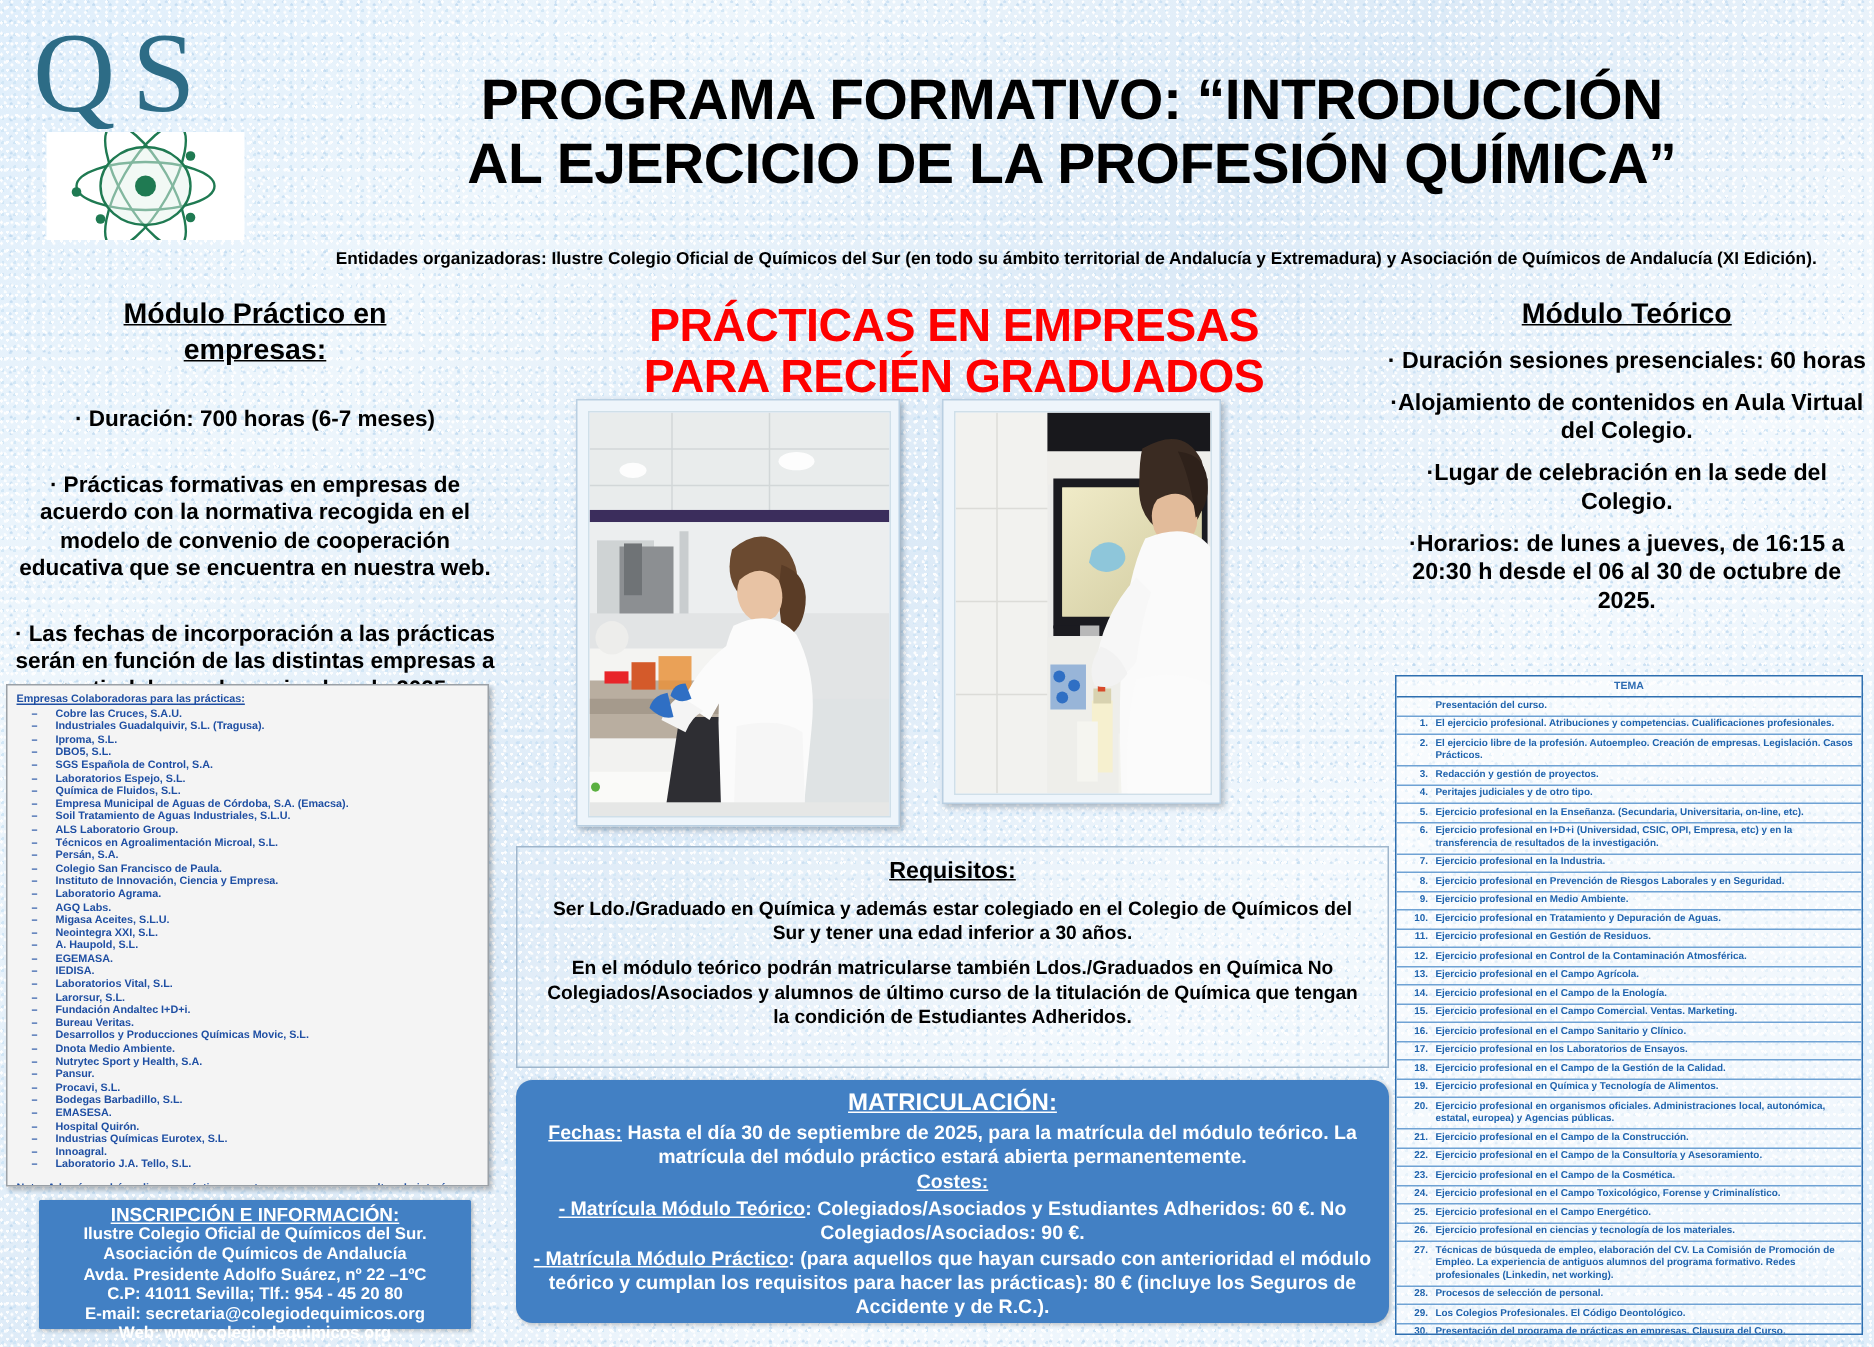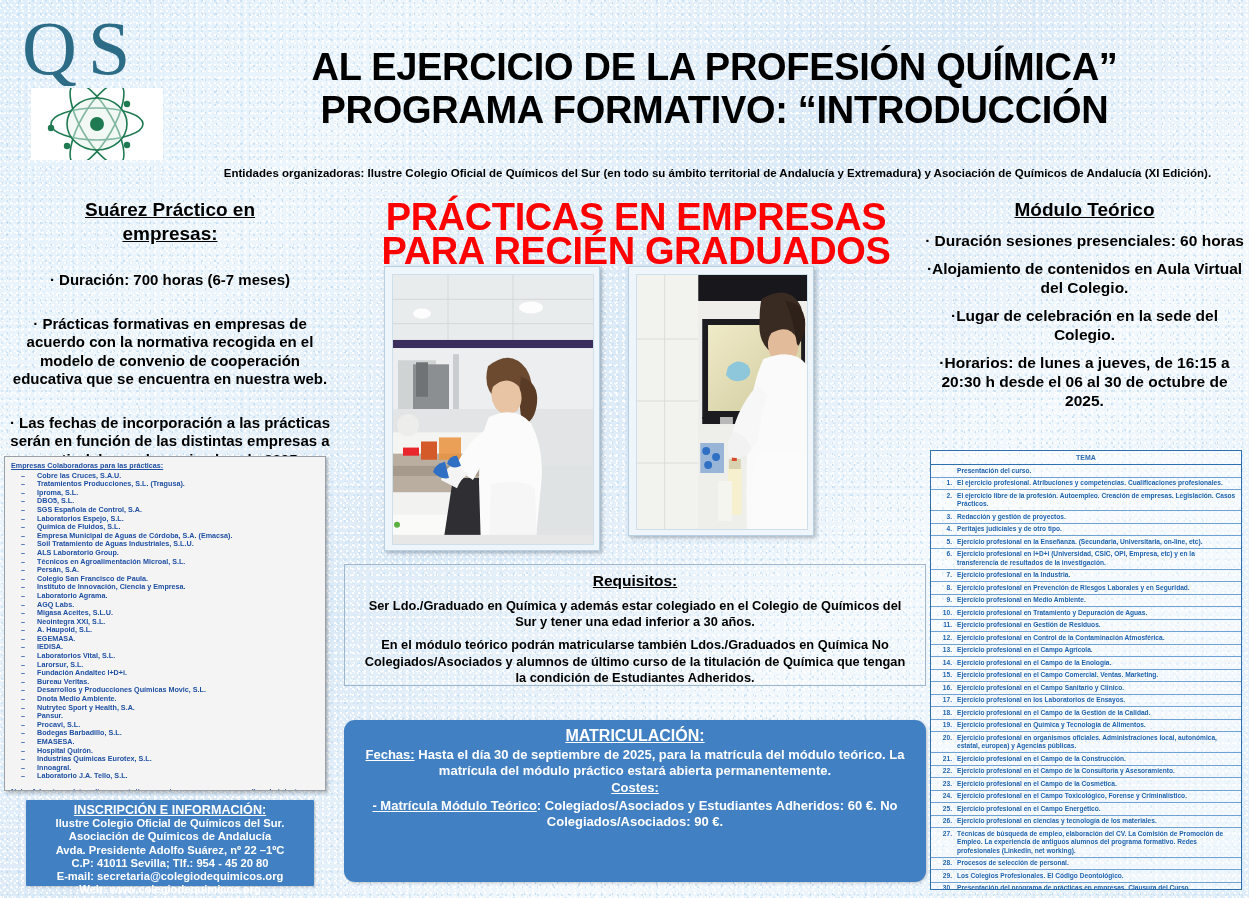--- a/index.html
+++ b/index.html
@@ -74,37 +74,37 @@
     color:#fff;text-align:center;font-weight:bold;
     font-size:11.2px;line-height:13.2px;
     padding-top:4px;box-sizing:border-box;
     box-shadow:1px 1px 3px rgba(0,0,0,.22);
   }
   .contact-box .t{text-decoration:underline;font-size:12.6px;}
 
   
   .red-title{
     position:absolute;left:356px;top:200px;width:560px;text-align:center;
-    color:#fe0000;font-weight:bold;font-size:38px;line-height:34px;
+    color:#fe0000;font-weight:bold;font-size:31px;line-height:34px;
     letter-spacing:-0.4px;
   }
   .red-title span{display:block;white-space:nowrap;}
 
   .photos{position:absolute;left:378px;top:266px;width:540px;height:292px;}
   .photo{
     position:absolute;top:0;background:#eef5fb;
     border:1px solid #b9cfe2;padding:7px;box-sizing:border-box;
     box-shadow:2px 2px 4px rgba(40,60,80,.35);
   }
   .photo.p1{left:6px;width:216px;height:285px;}
   .photo.p2{left:250px;width:186px;height:270px;}
   .photo .inner{width:100%;height:100%;overflow:hidden;position:relative;border:1px solid #cfdfe9;}
 
   .req-box{
-    position:absolute;left:344px;top:564px;width:582px;height:122px;
+    position:absolute;left:344px;top:564px;width:582px;height:148px;
     border:1px solid #9fb6cc;box-sizing:border-box;
     padding:6px 14px 0 14px;text-align:center;color:#000;
     background:rgba(255,255,255,.12);
   }
   .req-box .ttl{font-weight:bold;font-size:15.5px;text-decoration:underline;line-height:20px;}
   .req-box p{margin:7px 0 0 0;font-weight:bold;font-size:12.8px;line-height:16.2px;}
 
   .matric-box{
     position:absolute;left:344px;top:700px;width:582px;height:162px;
     background:#4280c4;border-radius:11px;color:#fff;text-align:center;
@@ -162,40 +162,40 @@
       </g>
       <circle cx="66" cy="36" r="7" fill="#1f7a52"></circle>
       <circle cx="20" cy="40" r="3.2" fill="#1f7a52"></circle>
       <circle cx="96" cy="16" r="3.2" fill="#1f7a52"></circle>
       <circle cx="96" cy="57" r="3.2" fill="#1f7a52"></circle>
       <circle cx="36" cy="58" r="3.2" fill="#1f7a52"></circle>
     </svg>
   </div>
 
   <div class="hdr-title">
+    <span>PROGRAMA FORMATIVO: “INTRODUCCIÓN</span>
     <span>AL EJERCICIO DE LA PROFESIÓN QUÍMICA”</span>
-    <span>PROGRAMA FORMATIVO: “INTRODUCCIÓN</span>
   </div>
   <div class="hdr-sub">Entidades organizadoras: Ilustre Colegio Oficial de Químicos del Sur (en todo su ámbito territorial de Andalucía y Extremadura) y Asociación de Químicos de Andalucía (XI Edición).</div>
 
   <div class="col-left">
     <div class="h-under">
-      <u>Suárez Práctico en</u><br>
+      <u>Módulo Práctico en</u><br>
       <u>empresas:</u>
     </div>
     <div class="left-p">· Duración: 700 horas (6-7 meses)</div>
     <div class="left-p">· Prácticas formativas en empresas de acuerdo con la normativa recogida en el modelo de convenio de cooperación educativa que se encuentra en nuestra web.</div>
     <div class="left-p">· Las fechas de incorporación a las prácticas serán en función de las distintas empresas a partir del mes de noviembre de 2025.</div>
   </div>
 
   <div class="companies-box">
     <div class="ttl">Empresas Colaboradoras para las prácticas:</div>
     <ul id="companies-list">
         <li>Cobre las Cruces, S.A.U.</li>
-        <li>Tratamientos Producciones, S.L. (Tragusa).</li>
+        <li>Industriales Guadalquivir, S.L. (Tragusa).</li>
         <li>Iproma, S.L.</li>
         <li>DBO5, S.L.</li>
         <li>SGS Española de Control, S.A.</li>
         <li>Laboratorios Espejo, S.L.</li>
         <li>Química de Fluidos, S.L.</li>
         <li>Empresa Municipal de Aguas de Córdoba, S.A. (Emacsa).</li>
         <li>Soil Tratamiento de Aguas Industriales, S.L.U.</li>
         <li>ALS Laboratorio Group.</li>
         <li>Técnicos en Agroalimentación Microal, S.L.</li>
         <li>Persán, S.A.</li>
@@ -339,20 +339,21 @@
     <div class="ttl">Requisitos:</div>
     <p>Ser Ldo./Graduado en Química y además estar colegiado en el Colegio de Químicos del Sur y tener una edad inferior a 30 años.</p>
     <p>En el módulo teórico podrán matricularse también Ldos./Graduados en Química No Colegiados/Asociados y alumnos de último curso de la titulación de Química que tengan la condición de Estudiantes Adheridos.</p>
   </div>
 
   <div class="matric-box">
     <div class="ttl">MATRICULACIÓN:</div>
     <p><u>Fechas:</u><span> Hasta el día 30 de septiembre de 2025, para la matrícula del módulo teórico. La matrícula del módulo práctico estará abierta permanentemente.</span></p>
     <p><u>Costes:</u></p>
     <p><u>- Matrícula Módulo Teórico</u><span>: Colegiados/Asociados y Estudiantes Adheridos: 60 €. No Colegiados/Asociados: 90 €.</span></p>
+    <p><u>- Matrícula Módulo Práctico</u><span>: (para aquellos que hayan cursado con anterioridad el módulo teórico y cumplan los requisitos para hacer las prácticas): 80 € (incluye los Seguros de Accidente y de R.C.).</span></p>
   </div>
 
   <div class="col-right">
     <div class="h-under">
       <u>Módulo Teórico</u>
     </div>
     <div class="right-p">· Duración sesiones presenciales: 60 horas</div>
     <div class="right-p">·Alojamiento de contenidos en Aula Virtual del Colegio.</div>
     <div class="right-p">·Lugar de celebración en la sede del Colegio.</div>
     <div class="right-p">·Horarios: de lunes a jueves, de 16:15 a 20:30 h desde el 06 al 30 de octubre de 2025.</div>

